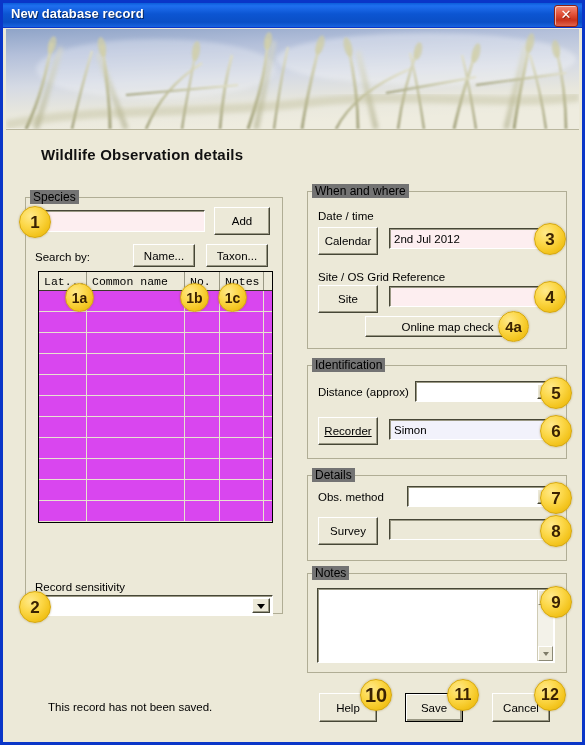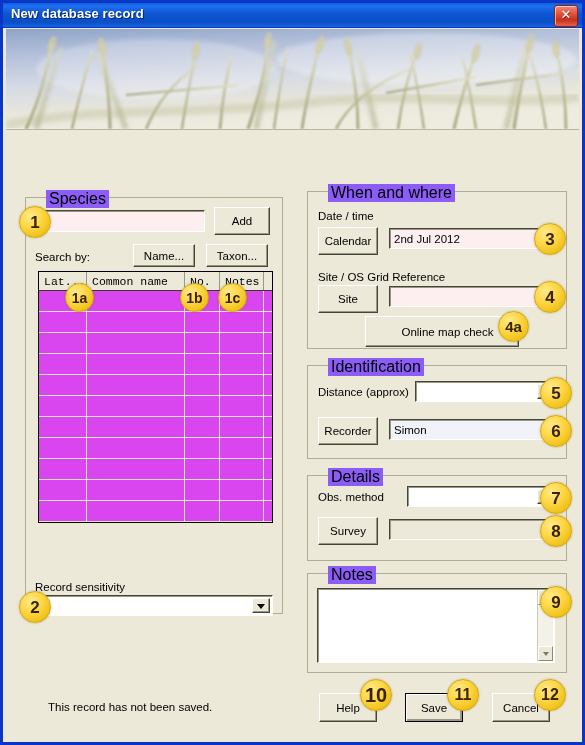--- a/index.html
+++ b/index.html
@@ -67,22 +67,22 @@
     box-sizing:border-box;cursor:pointer;
   }
   .cb.checked:after{
     content:"\2714";position:absolute;left:0;right:0;top:-3px;
     text-align:center;font-size:11px;color:#000;line-height:14px;
   }
 
   
   .group{position:absolute;border:1px solid #b0ad95;box-sizing:border-box;}
   .group > .gtitle{
-    position:absolute;top:-8px;left:20px;background:#8b5cf6;
-    padding:0 3px;font-size:16px;color:#000;white-space:nowrap;
+    position:absolute;top:-8px;left:4px;background:#737373;
+    padding:0 3px;font-size:12px;color:#000;white-space:nowrap;
   }
 
   
   .label{position:absolute;font-size:11.5px;color:#000;white-space:nowrap;}
 
   .btn{
     position:absolute;box-sizing:border-box;
     background:#ece9d8;
     border-top:1px solid #ffffff;border-left:1px solid #ffffff;
     border-right:1px solid #464636;border-bottom:1px solid #464636;
@@ -292,20 +292,21 @@
         <ellipse cx="470" cy="24" rx="4" ry="10" transform="rotate(14 470 24)"></ellipse>
         <ellipse cx="524" cy="14" rx="4" ry="10" transform="rotate(12 524 14)"></ellipse>
         <ellipse cx="550" cy="20" rx="4" ry="9" transform="rotate(-8 550 20)"></ellipse>
       </g>
       <g opacity="0.35" filter="url(#blur2)">
         <path d="M0 96 C80 78 200 86 300 74 C400 62 500 78 573 68" stroke="#b9b78e" stroke-width="9" fill="none"></path>
       </g>
     </svg>
   </div>
 
+  <div class="headline">Wildlife Observation details</div>
 
 
   <div class="group" style="left:22px;top:194px;width:258px;height:417px;">
     <span class="gtitle">Species</span>
   </div>
 
   <div class="field pink" style="left:32px;top:207px;width:170px;height:22px;"></div>
   <div class="btn" style="left:211px;top:204px;width:56px;height:28px;">Add</div>
 
   <div class="label" style="left:32px;top:248px;">Search by:</div>
@@ -420,33 +421,33 @@
   </div>
 
   <div class="label" style="left:315px;top:207px;text-align:right;">Date / time</div>
   <div class="btn" style="left:315px;top:224px;width:60px;height:28px;">Calendar</div>
   <div class="field pink" style="left:386px;top:225px;width:169px;height:21px;">2nd Jul 2012</div>
 
   <div class="label" style="left:315px;top:268px;">Site / OS Grid Reference</div>
   <div class="btn" style="left:315px;top:282px;width:60px;height:28px;">Site</div>
   <div class="field pink" style="left:386px;top:283px;width:169px;height:21px;"></div>
 
-  <div class="btn" style="left:362px;top:313px;width:154px;height:31px;padding-left:11px;">Online map check</div>
+  <div class="btn" style="left:362px;top:313px;width:154px;height:21px;padding-left:11px;">Online map check</div>
 
   <div class="group" style="left:304px;top:362px;width:260px;height:94px;">
     <span class="gtitle">Identification</span>
   </div>
 
   <div class="label" style="left:315px;top:383px;">Distance (approx)</div>
   <div class="combo" style="left:412px;top:378px;width:143px;height:21px;">
     <span></span>
     <span class="arrow"></span>
   </div>
 
-  <div class="btn" style="left:315px;top:414px;width:60px;height:28px;">Recorder</div>
+  <div class="btn" style="left:315px;top:414px;width:60px;height:28px;text-decoration:underline;">Recorder</div>
   <div class="field lilac" style="left:386px;top:416px;width:169px;height:21px;">Simon</div>
 
   <div class="group" style="left:304px;top:472px;width:260px;height:86px;">
     <span class="gtitle">Details</span>
   </div>
 
   <div class="label" style="left:315px;top:488px;">Obs. method</div>
   <div class="combo" style="left:404px;top:483px;width:151px;height:21px;">
     <span></span>
     <span class="arrow"></span>

